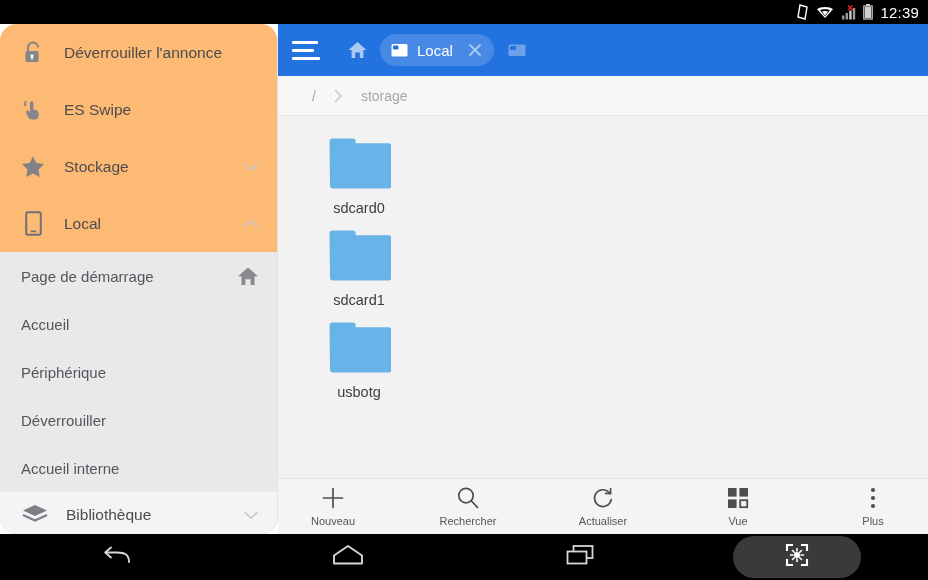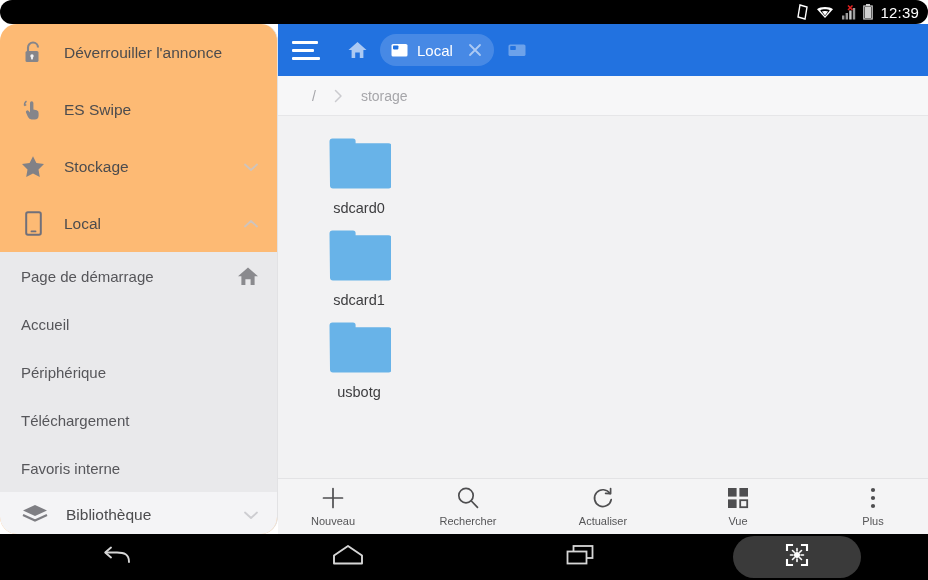--- a/index.html
+++ b/index.html
@@ -15,21 +15,20 @@
     background: #ffffff;
   }
 
   
   .statusbar {
     position: absolute; left: 0; top: 0;
     width: 928px; height: 24px;
     background: #000000;
     display: flex; align-items: center; justify-content: flex-end;
     padding-right: 9px;
-    border-radius: 12px;
   }
   .sb-icons { display: flex; align-items: center; gap: 7px; }
   .sb-ic { display: block; }
   .sb-time {
     color: #ffffff; font-size: 15px; letter-spacing: .2px;
     margin-left: 7px; font-family: "Liberation Sans", sans-serif;
   }
 
   
   .body-area {
@@ -259,24 +258,24 @@
             </svg>
           </span>
         </div>
         <div class="sub-row">
           <span class="lbl">Accueil</span>
         </div>
         <div class="sub-row">
           <span class="lbl">Périphérique</span>
         </div>
         <div class="sub-row">
-          <span class="lbl">Téléchargement</span>
+          <span class="lbl">Déverrouiller</span>
         </div>
         <div class="sub-row">
-          <span class="lbl">Favoris interne</span>
+          <span class="lbl">Accueil interne</span>
         </div>
       </div>
 
       <div class="side-row lib-row">
         <span class="ic">
           <svg width="26" height="22" viewBox="0 0 26 22">
             <path d="M13 1 L25 6.5 L13 12 L1 6.5 Z" fill="#7e7e83"></path>
             <path d="M1 11 L13 16.5 L25 11" fill="none" stroke="#7e7e83" stroke-width="2.2"></path>
           </svg>
         </span>

